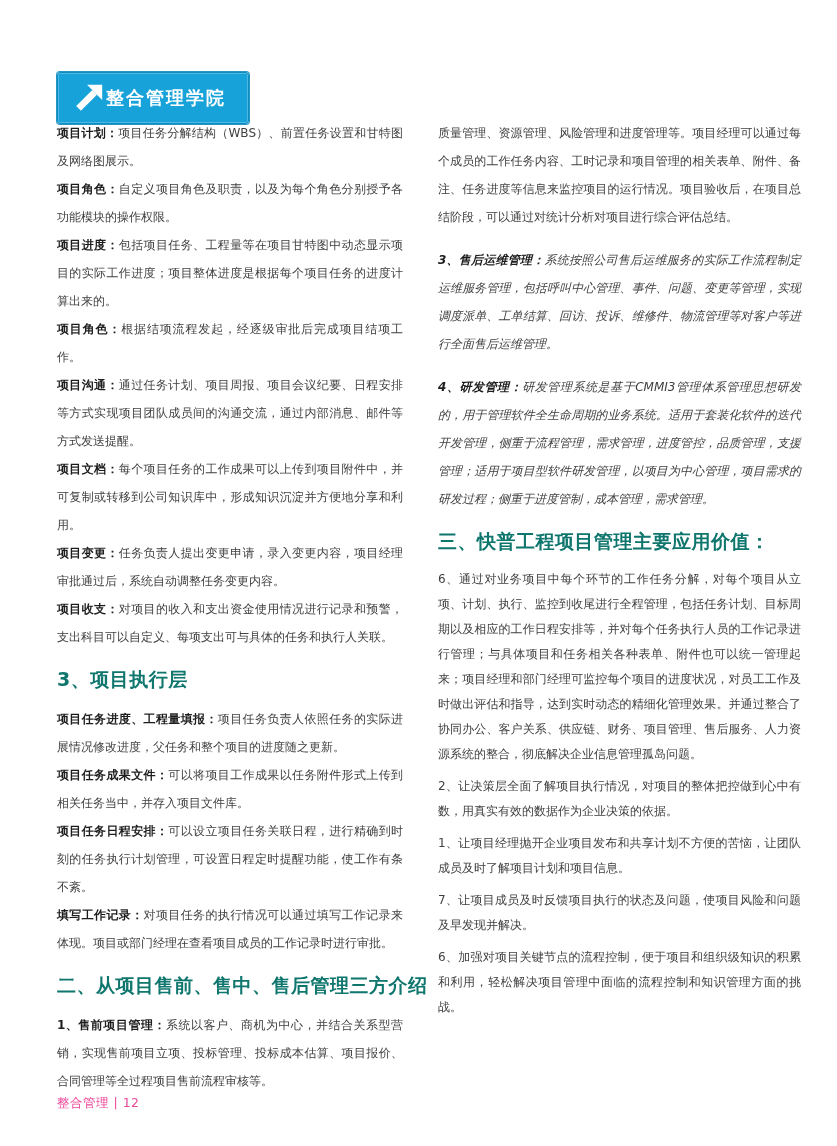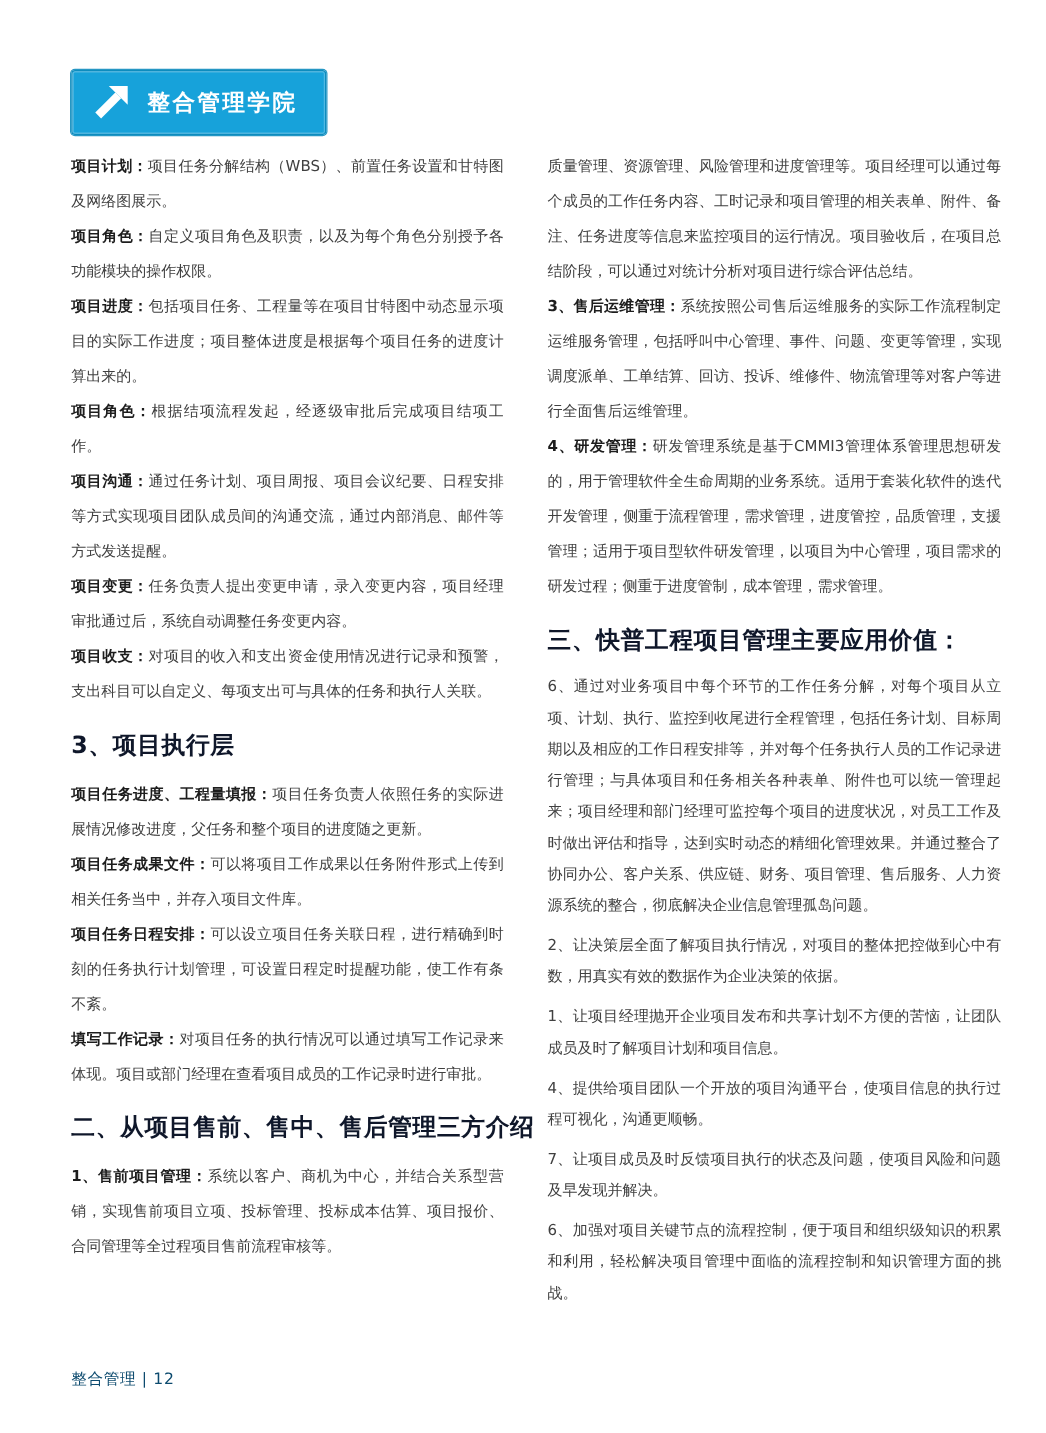--- a/index.html
+++ b/index.html
@@ -2,45 +2,45 @@
 <html><head>
 <meta charset="utf-8">
 <style>
   html,body{margin:0;padding:0;background:#ffffff;}
   body{
     width:837px;height:1146px;position:relative;overflow:hidden;
     font-family:"DejaVu Sans","Liberation Sans",sans-serif;
     -webkit-font-smoothing:antialiased;
   }
   .banner{
-    position:absolute;left:57px;top:56px;height:50px;
-    display:flex;align-items:center;gap:12px;
+    position:absolute;left:57px;top:72px;height:50px;
+    display:flex;align-items:center;
     padding:0 22px 0 12px;border-radius:3px;
     box-shadow:inset 0 0 0 1px rgba(255,255,255,.25), 0 0 0 1px rgba(13,140,190,.9);
   }
   .banner .arrow-wrap{width:36px;height:36px;display:flex;align-items:center;justify-content:center;}
   .banner .brand{color:#ffffff;font-weight:bold;font-size:18px;letter-spacing:2px;}
   .columns{position:absolute;top:119px;left:57px;width:744px;display:flex;gap:35px;}
   .col{box-sizing:border-box;}
   .col.left{width:346px;}
   .col.right{width:363px;}
   .para{
     margin:0;font-size:12px;line-height:28px;color:#404040;
     text-align:justify;text-justify:inter-character;
   }
   .para b{color:#1d1d1d;font-weight:bold;}
-  .para.spaced{}
+  .para.spaced{margin-top:15px;font-style:italic;}
   .para.item{line-height:25px;margin-top:7px;}
   .sec-heading{
-    font-weight:bold;color:#0f172a;font-size:19px;
+    font-weight:bold;color:#0f766e;font-size:19px;
     margin:16px 0 12px 0;white-space:nowrap;letter-spacing:0.5px;
   }
   .footer{
     position:absolute;left:57px;top:1095px;
-    font-size:12.5px;color:#0c4a6e;letter-spacing:0.5px;
+    font-size:12.5px;color:#ec4899;letter-spacing:0.5px;
   }
 </style>
 </head>
 <body>
 
 <div class="banner" id="brand-banner" style="background: linear-gradient(rgb(23, 162, 218), rgb(23, 162, 218)); border: 1px solid rgb(13, 140, 190);">
   <span class="arrow-wrap">
     <svg width="34" height="34" viewBox="0 0 36 36" aria-hidden="true">
       <line x1="8" y1="29" x2="25" y2="12" stroke="#ffffff" stroke-width="7"></line>
       <polygon points="17,4 33,4 33,20" fill="#ffffff"></polygon>
@@ -49,37 +49,37 @@
   <span class="brand">整合管理学院</span>
 </div>
 
 <div class="columns">
   <div class="col left" id="col-left">
       <p class="para"><b>项目计划：</b><span>项目任务分解结构（WBS）、前置任务设置和甘特图及网络图展示。</span></p>
       <p class="para"><b>项目角色：</b><span>自定义项目角色及职责，以及为每个角色分别授予各功能模块的操作权限。</span></p>
       <p class="para"><b>项目进度：</b><span>包括项目任务、工程量等在项目甘特图中动态显示项目的实际工作进度；项目整体进度是根据每个项目任务的进度计算出来的。</span></p>
       <p class="para"><b>项目角色：</b><span>根据结项流程发起，经逐级审批后完成项目结项工作。</span></p>
       <p class="para"><b>项目沟通：</b><span>通过任务计划、项目周报、项目会议纪要、日程安排等方式实现项目团队成员间的沟通交流，通过内部消息、邮件等方式发送提醒。</span></p>
+      <p class="para"><b>项目文档：</b><span>每个项目任务的工作成果可以上传到项目附件中，并可复制或转移到公司知识库中，形成知识沉淀并方便地分享和利用。</span></p>
       <p class="para"><b>项目变更：</b><span>任务负责人提出变更申请，录入变更内容，项目经理审批通过后，系统自动调整任务变更内容。</span></p>
       <p class="para"><b>项目收支：</b><span>对项目的收入和支出资金使用情况进行记录和预警，支出科目可以自定义、每项支出可与具体的任务和执行人关联。</span></p>
       <h2 class="sec-heading"><span>3、项目执行层</span></h2>
       <p class="para"><b>项目任务进度、工程量填报：</b><span>项目任务负责人依照任务的实际进展情况修改进度，父任务和整个项目的进度随之更新。</span></p>
       <p class="para"><b>项目任务成果文件：</b><span>可以将项目工作成果以任务附件形式上传到相关任务当中，并存入项目文件库。</span></p>
       <p class="para"><b>项目任务日程安排：</b><span>可以设立项目任务关联日程，进行精确到时刻的任务执行计划管理，可设置日程定时提醒功能，使工作有条不紊。</span></p>
       <p class="para"><b>填写工作记录：</b><span>对项目任务的执行情况可以通过填写工作记录来体现。项目或部门经理在查看项目成员的工作记录时进行审批。</span></p>
       <h2 class="sec-heading"><span>二、从项目售前、售中、售后管理三方介绍</span></h2>
       <p class="para"><b>1、售前项目管理：</b><span>系统以客户、商机为中心，并结合关系型营销，实现售前项目立项、投标管理、投标成本估算、项目报价、合同管理等全过程项目售前流程审核等。</span></p>
     </div>
   <div class="col right" id="col-right">
       <p class="para"><span>质量管理、资源管理、风险管理和进度管理等。项目经理可以通过每个成员的工作任务内容、工时记录和项目管理的相关表单、附件、备注、任务进度等信息来监控项目的运行情况。项目验收后，在项目总结阶段，可以通过对统计分析对项目进行综合评估总结。</span></p>
       <p class="para spaced"><b>3、售后运维管理：</b><span>系统按照公司售后运维服务的实际工作流程制定运维服务管理，包括呼叫中心管理、事件、问题、变更等管理，实现调度派单、工单结算、回访、投诉、维修件、物流管理等对客户等进行全面售后运维管理。</span></p>
       <p class="para spaced"><b>4、研发管理：</b><span>研发管理系统是基于CMMI3管理体系管理思想研发的，用于管理软件全生命周期的业务系统。适用于套装化软件的迭代开发管理，侧重于流程管理，需求管理，进度管控，品质管理，支援管理；适用于项目型软件研发管理，以项目为中心管理，项目需求的研发过程；侧重于进度管制，成本管理，需求管理。</span></p>
       <h2 class="sec-heading"><span>三、快普工程项目管理主要应用价值：</span></h2>
       <p class="para item"><span>6、通过对业务项目中每个环节的工作任务分解，对每个项目从立项、计划、执行、监控到收尾进行全程管理，包括任务计划、目标周期以及相应的工作日程安排等，并对每个任务执行人员的工作记录进行管理；与具体项目和任务相关各种表单、附件也可以统一管理起来；项目经理和部门经理可监控每个项目的进度状况，对员工工作及时做出评估和指导，达到实时动态的精细化管理效果。并通过整合了协同办公、客户关系、供应链、财务、项目管理、售后服务、人力资源系统的整合，彻底解决企业信息管理孤岛问题。</span></p>
       <p class="para item"><span>2、让决策层全面了解项目执行情况，对项目的整体把控做到心中有数，用真实有效的数据作为企业决策的依据。</span></p>
       <p class="para item"><span>1、让项目经理抛开企业项目发布和共享计划不方便的苦恼，让团队成员及时了解项目计划和项目信息。</span></p>
-      <p class="para item"><span>4、提供给项目团队一个开放的项目沟通平台，使项目信息的执行过程可视化，沟通更顺畅。</span></p>
       <p class="para item"><span>7、让项目成员及时反馈项目执行的状态及问题，使项目风险和问题及早发现并解决。</span></p>
       <p class="para item"><span>6、加强对项目关键节点的流程控制，便于项目和组织级知识的积累和利用，轻松解决项目管理中面临的流程控制和知识管理方面的挑战。</span></p>
     </div>
 </div>
 
 <div class="footer">整合管理 | 12</div>
 
 </body></html>

